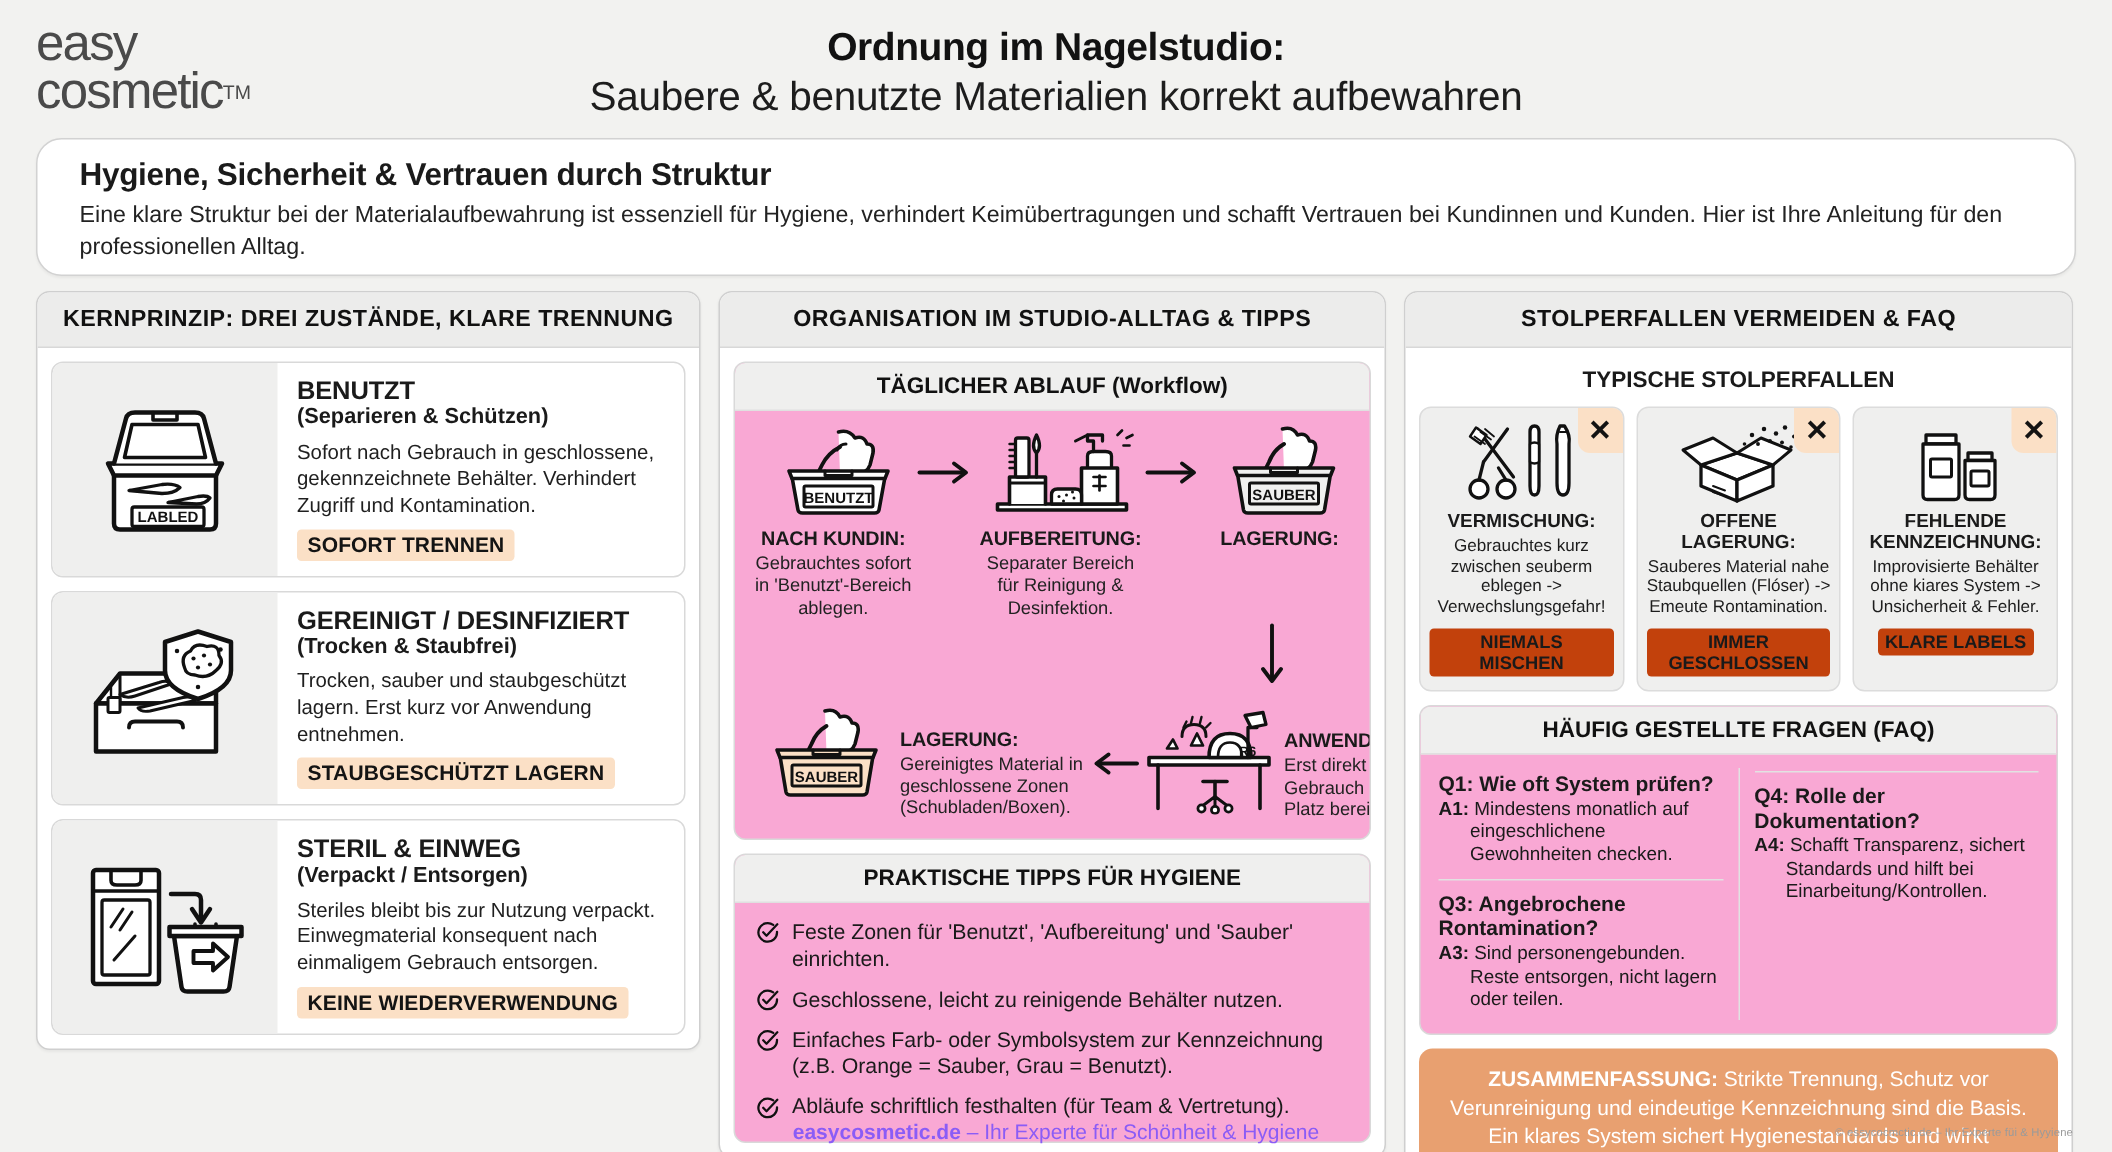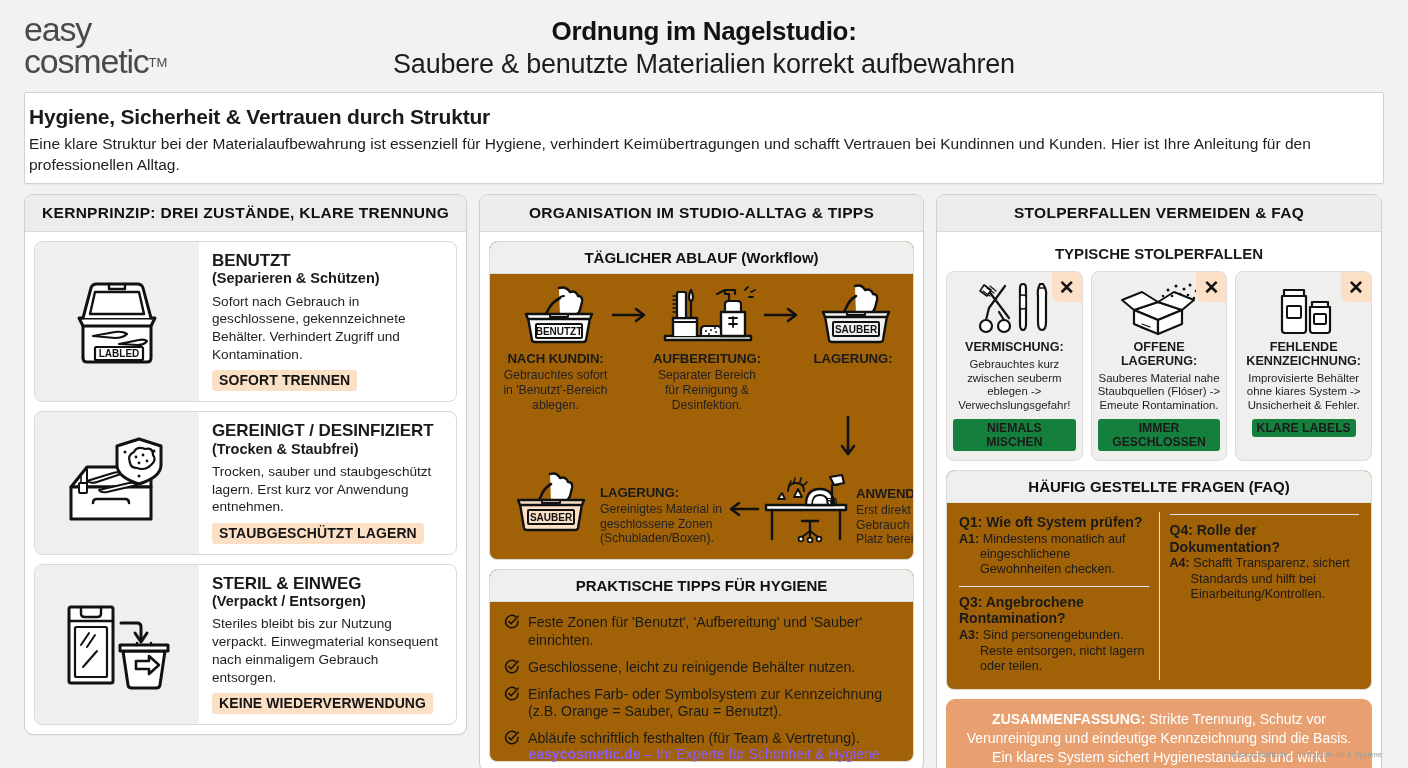--- a/index.html
+++ b/index.html
@@ -20,21 +20,21 @@
   }
   .logo .l2 { position: relative; display: inline-block; }
   .logo .tm { font-size: 13px; vertical-align: super; letter-spacing: 0; color:#4a4a4a; }
   .title-wrap { text-align: center; padding-top: 16px; }
   .title-1 { font-size: 26px; font-weight: 700; letter-spacing: -0.3px; color: #121212; }
   .title-2 { font-size: 27px; font-weight: 400; color: #1d1d1d; margin-top: 2px; letter-spacing: -0.2px;}
 
   
   .intro {
     margin: 0 24px; background: #ffffff; border: 1px solid #d2d2d2;
-    border-radius: 2px; padding: 12px 16px 13px 4px; height: 92px;
+    border-radius: 17px; padding: 12px 16px 13px 28px; height: 92px;
     box-shadow: 0 1px 2px rgba(0,0,0,0.05);
   }
   .intro h2 { font-size: 21px; font-weight: 700; letter-spacing: -0.2px; margin-bottom: 5px; }
   .intro p { font-size: 15.5px; line-height: 1.33; color: #222; }
 
   
   .cols { display: flex; gap: 12px; padding: 10px 24px 0 24px; align-items: flex-start; }
   .col { background: #ffffff; border: 1px solid #cfcfcf; border-radius: 9px; overflow: hidden;
          box-shadow: 0 1px 2px rgba(0,0,0,0.05); }
   .col-a { width: 443px; }
@@ -46,75 +46,75 @@
     letter-spacing: 0.3px; padding: 9px 6px 9px 6px; color: #111;
   }
   .col-body { padding: 9px; }
 
   
   .state-card {
     display: flex; background: #fff; border: 1px solid #d9d9d9; border-radius: 8px;
     overflow: hidden; margin-bottom: 9px;
   }
   .state-card:last-child { margin-bottom: 0; }
-  .sc-icon { width: 164px; flex: none; background: #efefee; display: flex;
+  .sc-icon { width: 150px; flex: none; background: #efefee; display: flex;
              align-items: center; justify-content: center; padding: 8px 4px; }
   .sc-body { flex: 1; padding: 10px 12px 10px 13px; }
   .sc-title { font-size: 17px; font-weight: 700; line-height: 1.08; letter-spacing: -0.1px; }
   .sc-sub { font-size: 14.5px; font-weight: 700; line-height: 1.12; margin-bottom: 6px; }
   .sc-desc { font-size: 13.6px; line-height: 1.30; color: #1f1f1f; }
   .badge {
     display: inline-block; margin-top: 7px; background: #fbe0c6;
     font-size: 14px; font-weight: 700; letter-spacing: 0.1px;
     padding: 2px 7px 3px 7px; border-radius: 3px; color: #141414;
   }
 
   
-  .panel { border: 1px solid #d9d9d9; border-radius: 8px; overflow: hidden; background: #a16207; margin-bottom: 9px; }
+  .panel { border: 1px solid #d9d9d9; border-radius: 8px; overflow: hidden; background: #f9a8d4; margin-bottom: 9px; }
   .panel:last-child { margin-bottom: 0; }
   .panel-hd {
     background: #efefee; border-bottom: 1px solid #e0e0e0;
     text-align: center; font-size: 15px; font-weight: 700; padding: 7px 6px; color: #111;
   }
   .panel-body { padding: 10px 10px 12px 10px; }
 
   
   .wf-row { display: flex; align-items: flex-start; justify-content: space-between; }
   .wf-step { width: 128px; text-align: center; }
   .wf-ico { height: 62px; display: flex; align-items: flex-end; justify-content: center; }
   .wf-t { font-size: 13.2px; font-weight: 700; margin-top: 5px; letter-spacing: -0.1px; }
   .wf-d { font-size: 12.2px; line-height: 1.22; margin-top: 2px; color: #222; }
   .wf-arrow { width: 46px; display: flex; align-items: center; justify-content: center; height: 62px; }
   .wf-row2 { display: flex; align-items: center; justify-content: space-between; margin-top: 10px; }
   .wf-lbl-left { text-align: left; width: 150px; }
   .wf-down { display: flex; justify-content: flex-end; padding-right: 46px; margin-top: 2px; }
 
   
   .tip { display: flex; align-items: flex-start; gap: 8px; margin-bottom: 9px; }
-  .tip:last-child { margin-bottom: 0; }
+  .tip:last-child { margin-bottom: 0; align-items: center; }
   .tip-txt { font-size: 14.2px; line-height: 1.25; }
 
   
   .pf-title { text-align: center; font-size: 15px; font-weight: 700; padding: 4px 0 9px 0; }
   .pf-row { display: flex; gap: 8px; }
   .pf-card {
     position: relative; flex: 1; background: #efefee; border: 1px solid #dcdcdc;
     border-radius: 8px; padding: 9px 6px 9px 6px; text-align: center; overflow: hidden;
   }
   .pf-x {
     position: absolute; right: 0; top: 0; width: 30px; height: 30px;
     background: #fbe0c6; border-bottom-left-radius: 8px;
     display: flex; align-items: center; justify-content: center;
     font-size: 19px; font-weight: 700; line-height: 1; color: #131313;
   }
   .pf-ico { height: 56px; display: flex; align-items: center; justify-content: center; }
   .pf-t { font-size: 12.6px; font-weight: 700; line-height: 1.1; margin-top: 4px; }
   .pf-d { font-size: 11.4px; line-height: 1.2; margin-top: 3px; color: #1d1d1d; }
   .pf-badge {
-    display: inline-block; margin-top: 6px; background: #15803d;
+    display: inline-block; margin-top: 6px; background: #c2410c;
     font-size: 12.2px; font-weight: 700; padding: 2px 5px 2px 5px; border-radius: 3px;
   }
 
   
   .faq-grid { display: flex; }
   .faq-col { flex: 1; padding: 0 10px; }
   .faq-col.left { border-right: 1px solid #e2e2e2; }
   .faq-item { padding: 2px 0 6px 0; }
   .faq-item.topsep { border-top: 1px solid #e2e2e2; padding-top: 7px; margin-top: 2px; }
   .faq-q { font-size: 14px; font-weight: 700; line-height: 1.2; }

